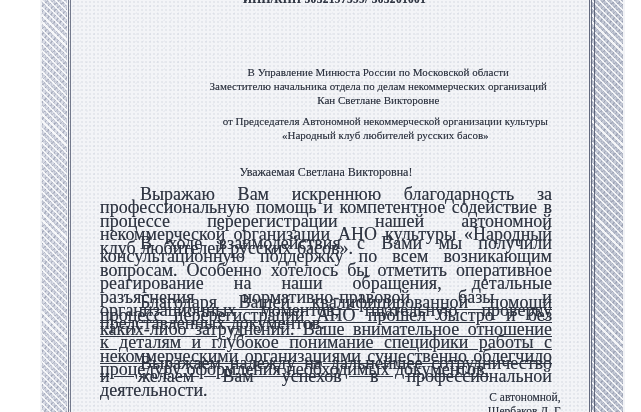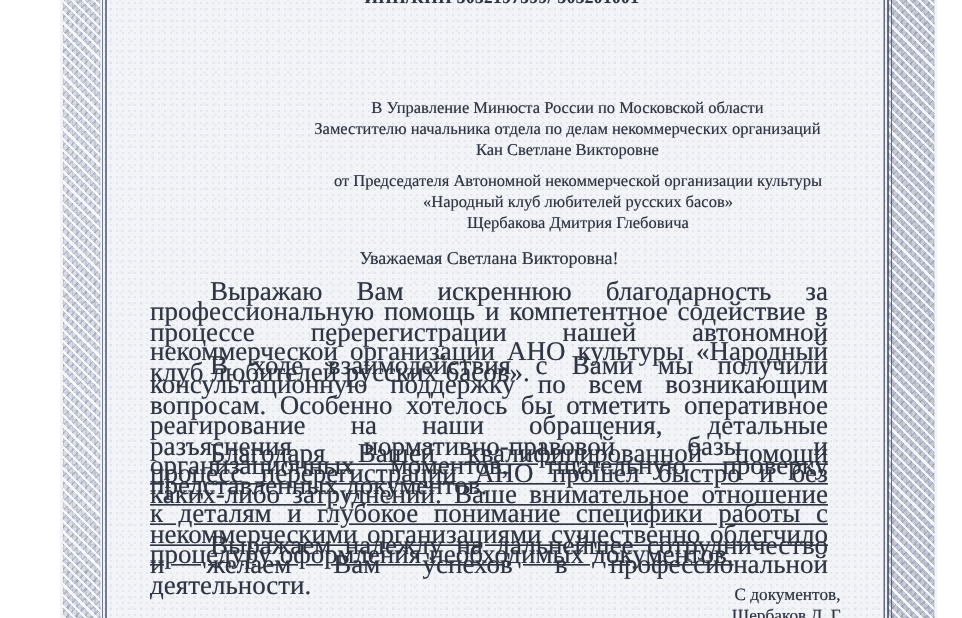--- a/index.html
+++ b/index.html
@@ -125,28 +125,27 @@
 
   <div id="recipient-block" class="ink addr-block">
     <div>В Управление Минюста России по Московской области</div>
     <div>Заместителю начальника отдела по делам некоммерческих организаций</div>
     <div>Кан Светлане Викторовне</div>
   </div>
 
   <div id="sender-block" class="ink addr-block">
     <div>от Председателя Автономной некоммерческой организации культуры</div>
     <div>«Народный клуб любителей русских басов»</div>
-    <div>Щербакова Дмитрия Глебовича</div>
   </div>
 
   <div id="salutation" class="ink">Уважаемая Светлана Викторовна!</div>
 
   <div id="para-1" class="ink para">Выражаю Вам искреннюю благодарность за профессиональную помощь и компетентное содействие в процессе перерегистрации нашей автономной некоммерческой организации АНО культуры «Народный клуб любителей русских басов».</div>
   <div id="para-2" class="ink para">В ходе взаимодействия с Вами мы получили консультационную поддержку по всем возникающим вопросам. Особенно хотелось бы отметить оперативное реагирование на наши обращения, детальные разъяснения нормативно-правовой базы и организационных моментов, тщательную проверку представленных документов.</div>
   <div id="para-3" class="ink para">Благодаря Вашей квалифицированной помощи процесс перерегистрации АНО прошел быстро и без каких-либо затруднений. Ваше внимательное отношение к деталям и глубокое понимание специфики работы с некоммерческими организациями существенно облегчило процедуру оформления необходимых документов.</div>
   <div id="para-4" class="ink para">Выражаем надежду на дальнейшее сотрудничество и желаем Вам успехов в профессиональной деятельности.</div>
 
   <div id="signature-block" class="ink">
-    <div>С документов,</div>
+    <div>С автономной,</div>
     <div>Щербаков Д. Г.</div>
   </div>
 
 </div>
 
 </body></html>

